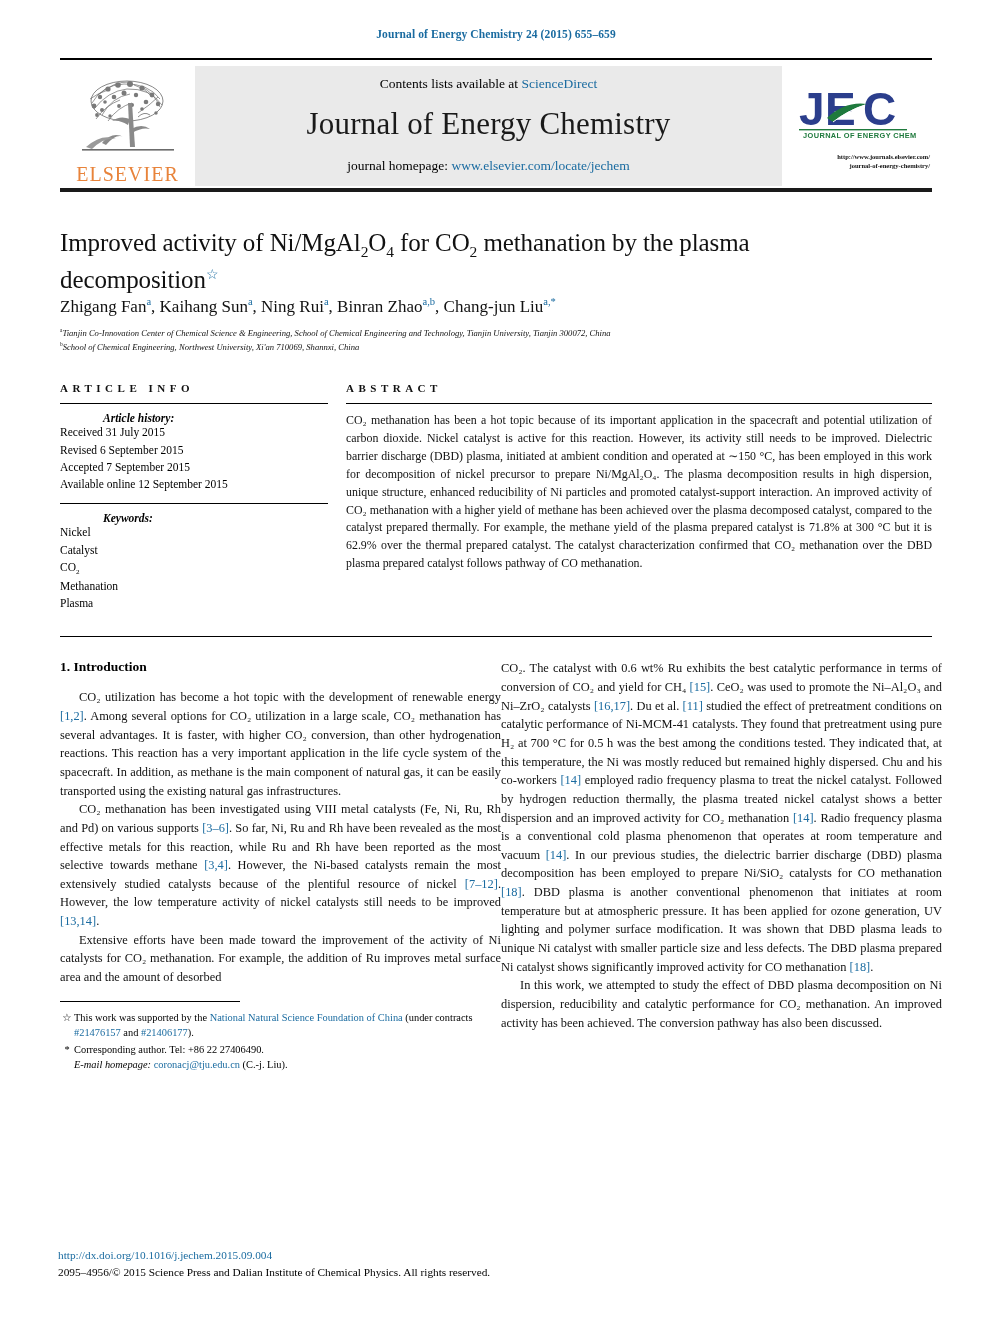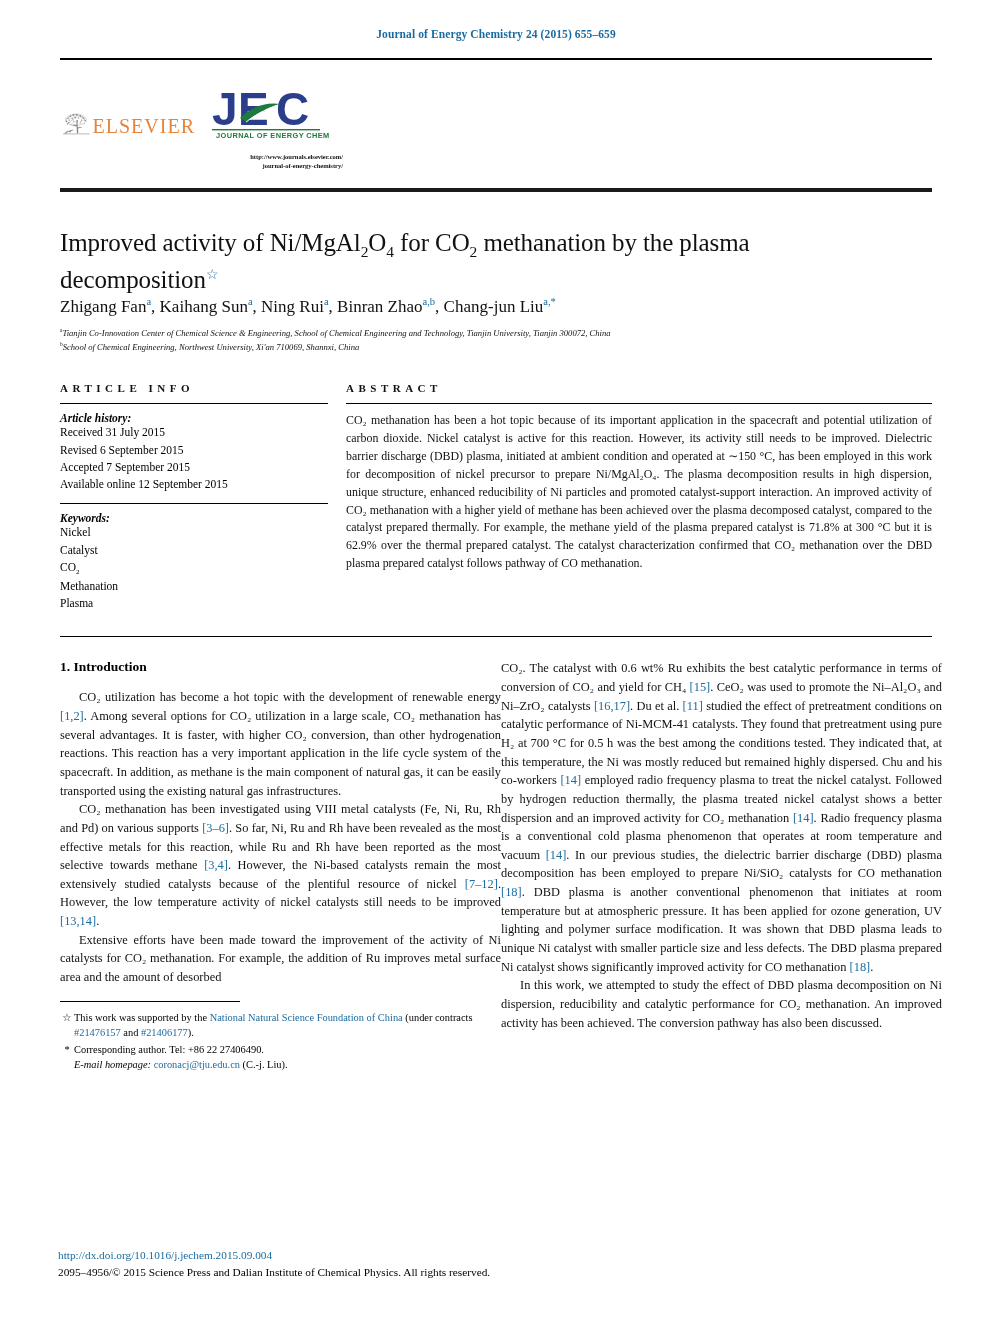--- a/index.html
+++ b/index.html
@@ -41,21 +41,21 @@
   .masthead {
     display: flex;
     align-items: stretch;
     height: 120px;
     margin-top: 6px;
   }
   .elsevier-logo {
     width: 135px;
     flex: 0 0 135px;
     display: flex;
-    flex-direction: row;
+    flex-direction: column;
     align-items: center;
     justify-content: flex-end;
     padding-bottom: 2px;
   }
   .tree-svg { display:block; }
   .elsevier-word {
     font-family: "Liberation Serif", serif;
     font-size: 20px;
     letter-spacing: 1px;
     color: #E8833A;
@@ -150,21 +150,21 @@
   .col-abstract { flex: 1 1 auto; }
   .sec-head {
     font-size: 11px;
     font-weight: bold;
     letter-spacing: 4.5px;
     color: #111;
     font-family: "Liberation Serif", serif;
   }
   .hr-thin { border-top: 1px solid #000; margin: 9px 0 8px; }
   .hr-mid  { border-top: 1.6px solid #000; margin: 10px 0 8px; }
-  .info-label { font-style: italic; font-weight: bold; font-size: 11.5px; }
+  .info-label { font-style: italic; font-weight: bold; font-size: 11.5px; margin-left: 43px; }
   .info-line { font-size: 11.5px; line-height: 1.5; }
   .abstract-body {
     font-size: 11.9px;
     line-height: 1.5;
     text-align: justify;
     color: #111;
   }
   .copyright-line {
     font-size: 11.9px;
     text-align: right;
@@ -273,20 +273,29 @@
           <path d="M59 54 Q70 48 78 54 Q70 52 60 58 Z" fill="#8a8a8a"></path>
           <path d="M30 68 Q40 56 52 62 Q44 58 34 70 Z" fill="#8a8a8a"></path>
           <path d="M14 72 Q30 58 44 64 Q32 62 20 74 Z" fill="#9a9a9a"></path>
           <rect x="10" y="74" width="92" height="1.6" fill="#6b6b6b"></rect>
           <path d="M66 42 Q72 36 78 40" stroke="#8a8a8a" stroke-width="1" fill="none"></path>
         </g>
       </svg>
       <div class="elsevier-word">ELSEVIER</div>
     </div>
 
+    <div class="masthead-center">
+      <div class="contents-line">
+        <span>Contents lists available at </span><span class="sd-link">ScienceDirect</span>
+      </div>
+      <div class="journal-name">Journal of Energy Chemistry</div>
+      <div class="homepage-line">
+        <span>journal homepage: </span><span class="hp-link">www.elsevier.com/locate/jechem</span>
+      </div>
+    </div>
 
     <div class="masthead-right">
       <svg width="120" height="58" viewBox="0 0 120 58">
         <g fill="#2B3E8C" font-family="Liberation Sans, sans-serif" font-weight="bold">
           <text x="2" y="40" font-size="46" letter-spacing="-1">J</text>
           <text x="28" y="40" font-size="46" letter-spacing="-1">E</text>
           <text x="66" y="40" font-size="46" letter-spacing="-1">C</text>
         </g>
         <path d="M30 33 Q48 16 70 19 Q52 24 36 37 Z" fill="#1F7A3D"></path>
         <path d="M36 37 Q50 26 68 20" stroke="#ffffff" stroke-width="1" fill="none"></path>

